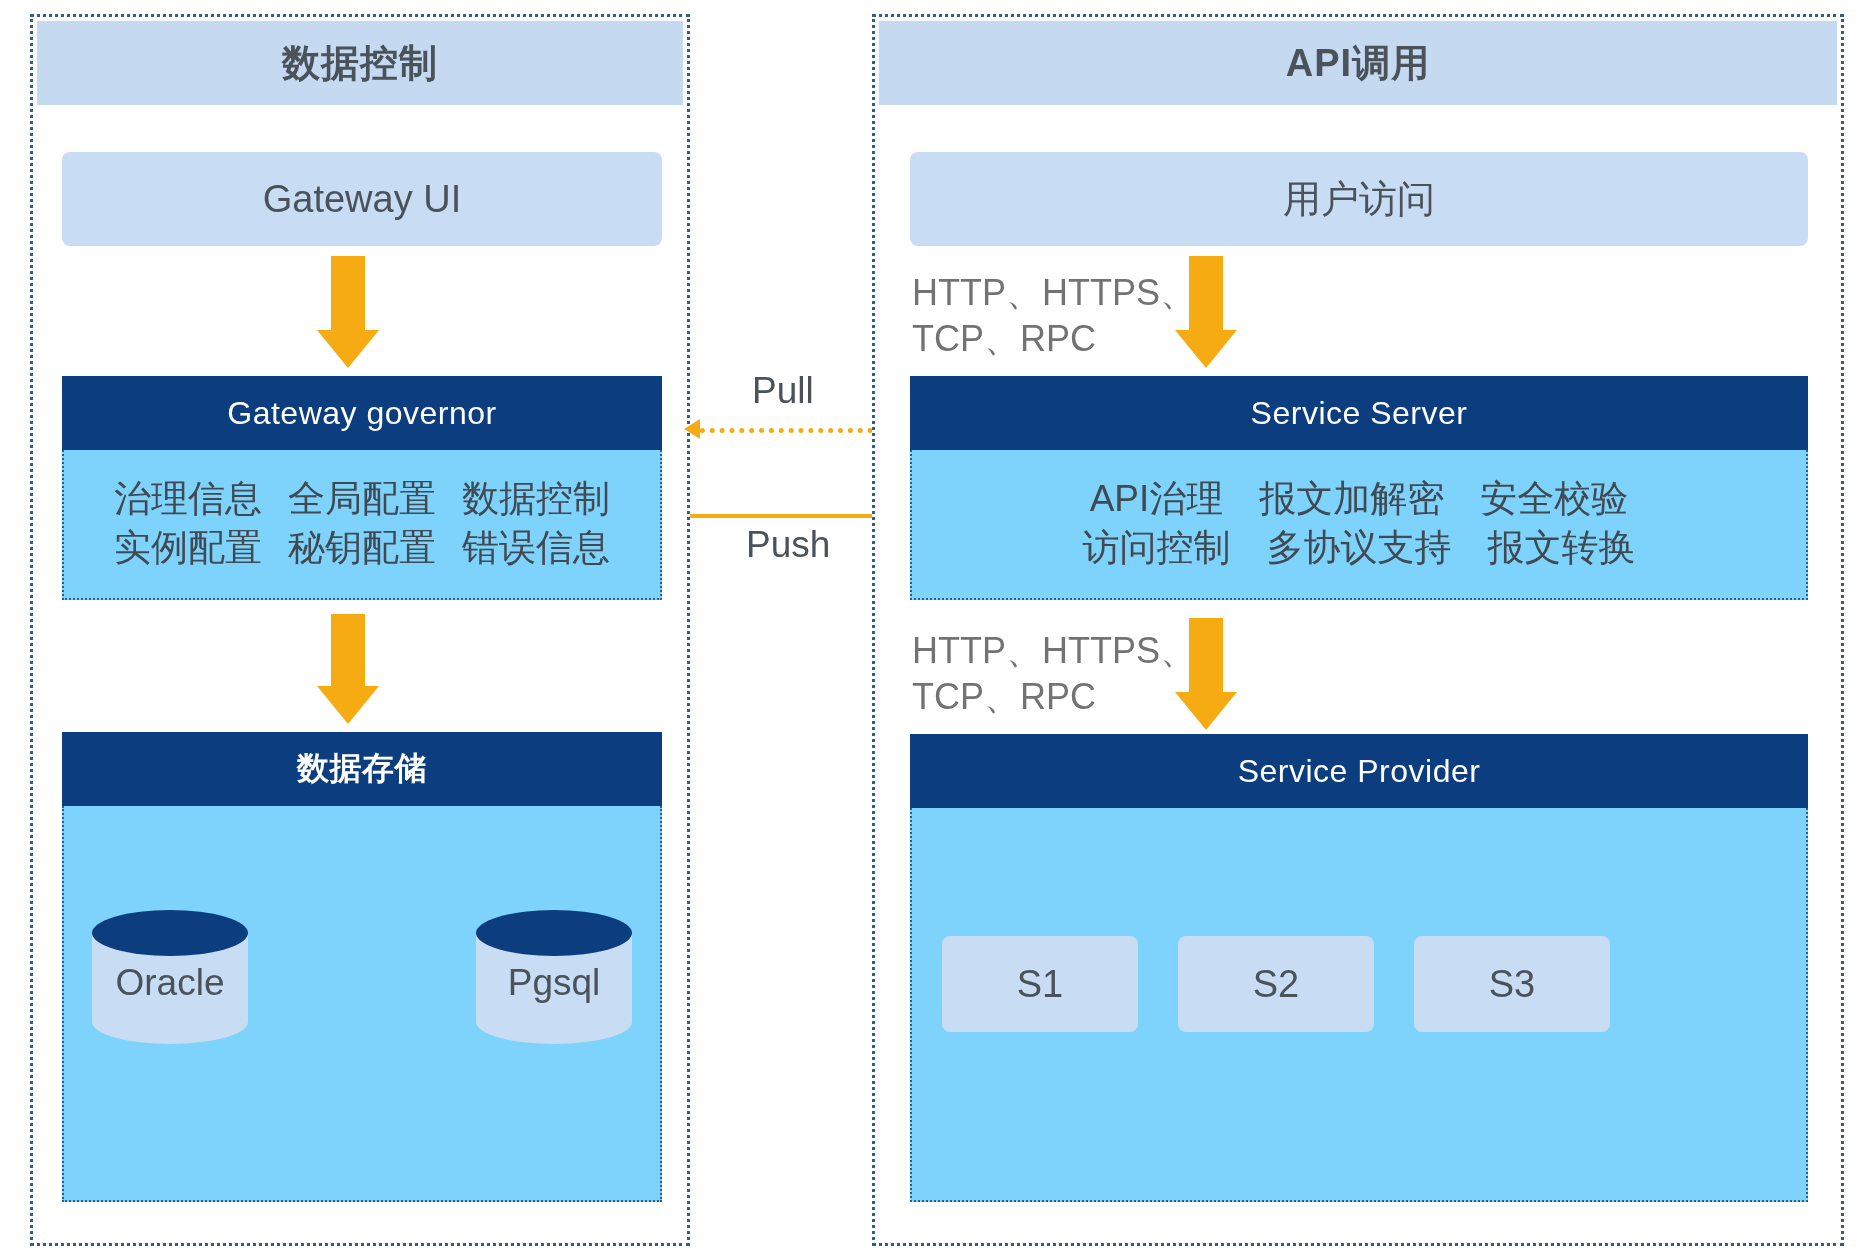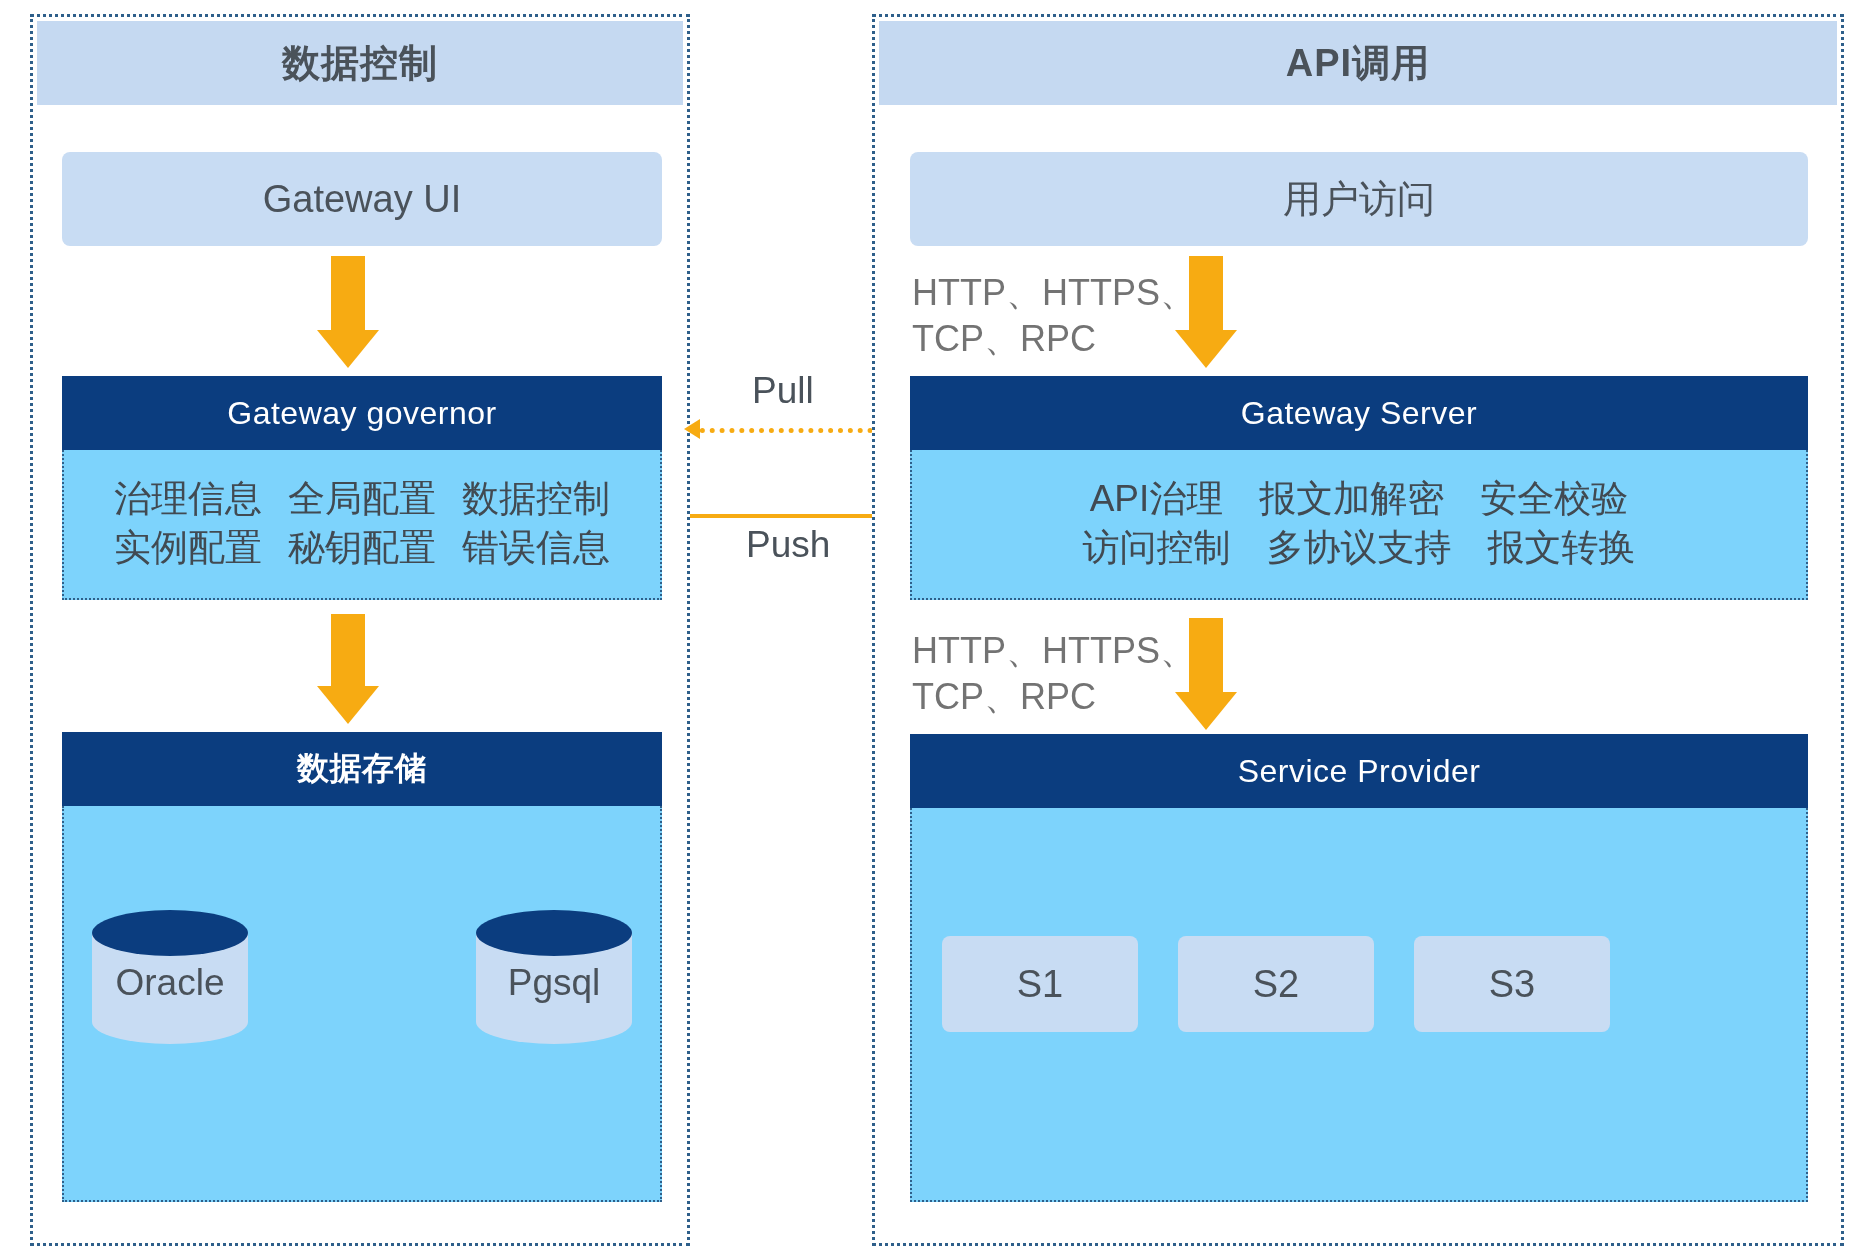--- a/index.html
+++ b/index.html
@@ -261,21 +261,21 @@
     <div>HTTP、HTTPS、</div>
     <div>TCP、RPC</div>
   </div>
 
   <div class="fat-arrow" style="left:1206px; top:256px;">
     <div class="shaft" style="top:0; width:34px; height:78px;"></div>
     <div class="head" style="top:74px;"></div>
   </div>
 
   <div class="module" style="left:910px; top:376px; width:898px; height:224px;">
-    <div class="module-header">Gateway   Server</div>
+    <div class="module-header">Service   Server</div>
     <div class="module-body" style="height:150px;">
       <div class="feature-row" style="gap:36px;">
         <span class="feature-cell">API治理</span>
         <span class="feature-cell">报文加解密</span>
         <span class="feature-cell">安全校验</span>
       </div>
       <div class="feature-row" style="gap:36px;">
         <span class="feature-cell">访问控制</span>
         <span class="feature-cell">多协议支持</span>
         <span class="feature-cell">报文转换</span>

